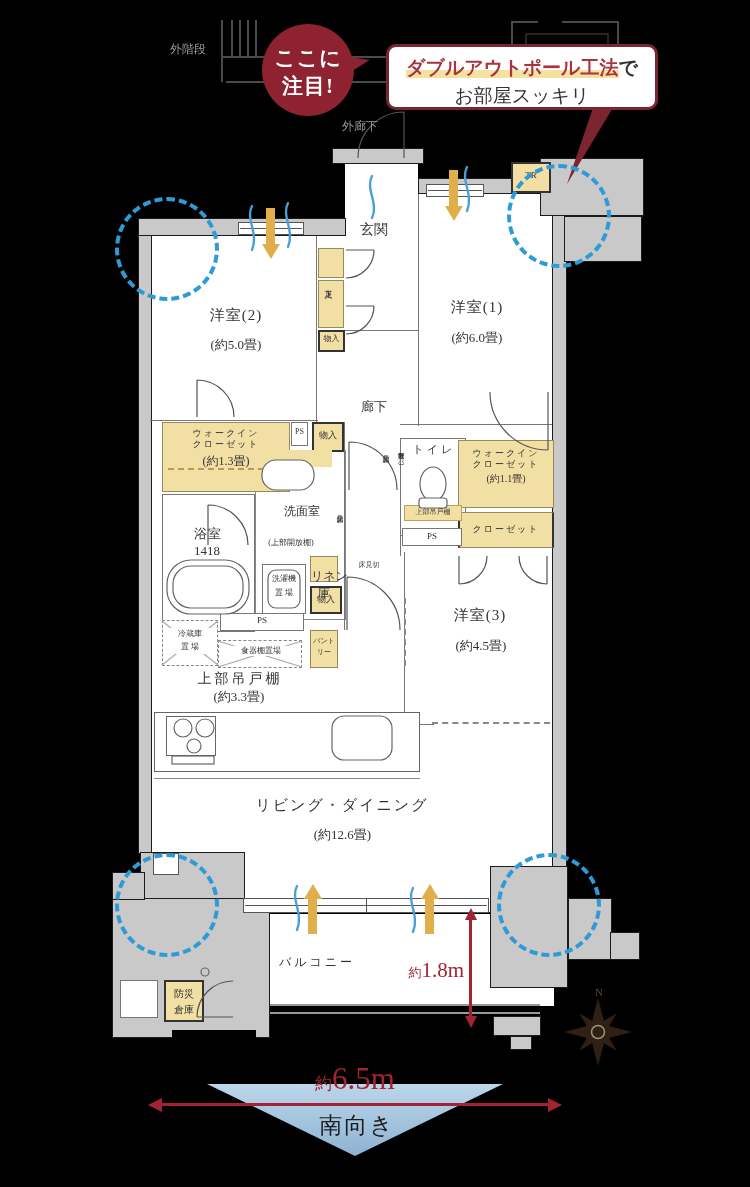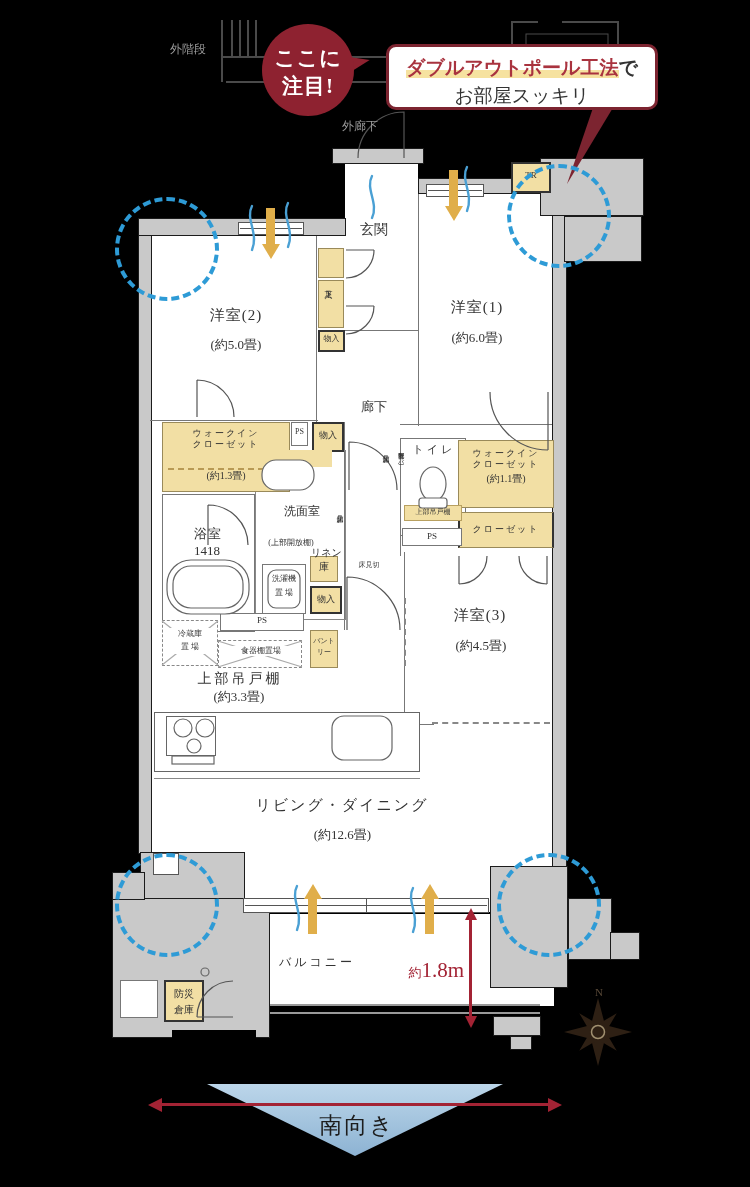--- a/index.html
+++ b/index.html
@@ -185,21 +185,21 @@
   <div class="abs lbl" style="left:352px;top:222px;width:44px;font-size:14px;">玄関</div>
   <div class="abs lbl" style="left:196px;top:306px;width:80px;font-size:15px;letter-spacing:1px;">洋室(2)</div>
   <div class="abs lbl" style="left:191px;top:337px;width:90px;font-size:13px;">(約5.0畳)</div>
   <div class="abs lbl" style="left:437px;top:298px;width:80px;font-size:15px;letter-spacing:1px;">洋室(1)</div>
   <div class="abs lbl" style="left:432px;top:330px;width:90px;font-size:13px;">(約6.0畳)</div>
   <div class="abs lbl" style="left:352px;top:399px;width:44px;font-size:13px;">廊下</div>
 
   <div class="abs lbl" style="left:166px;top:428px;width:120px;font-size:9px;letter-spacing:2px;">
     <div>ウォークイン</div>
     <div>クローゼット</div>
-    <div style="font-size:10px;margin-top:20px;letter-spacing:0;">(約1.3畳)</div>
+    <div style="font-size:12px;margin-top:4px;letter-spacing:0;">(約1.3畳)</div>
   </div>
   <div class="abs lbl" style="left:291px;top:427px;width:17px;font-size:8px;">PS</div>
   <div class="abs lbl" style="left:312px;top:430px;width:32px;font-size:9px;">物入</div>
 
   <div class="abs lbl" style="left:405px;top:443px;width:58px;font-size:11px;letter-spacing:3px;">トイレ</div>
   <div class="abs lbl vt" style="left:381px;top:450px;font-size:7px;">床見切</div>
   <div class="abs lbl vt" style="left:397px;top:448px;font-size:6px;">下部配管カバー</div>
 
   <div class="abs lbl" style="left:462px;top:448px;width:88px;font-size:9px;letter-spacing:2px;">
     <div>ウォークイン</div>
@@ -211,21 +211,21 @@
   <div class="abs lbl" style="left:402px;top:531px;width:60px;font-size:9px;">PS</div>
 
   <div class="abs lbl" style="left:272px;top:504px;width:60px;font-size:12px;">洗面室</div>
   <div class="abs lbl vt" style="left:335px;top:510px;font-size:7px;">床見切</div>
   <div class="abs lbl" style="left:256px;top:538px;width:70px;font-size:8px;">(上部開放棚)</div>
   <div class="abs lbl" style="left:352px;top:561px;width:34px;font-size:7px;">床見切</div>
 
   <div class="abs lbl" style="left:180px;top:526px;width:56px;font-size:13px;letter-spacing:1px;">浴室</div>
   <div class="abs lbl" style="left:182px;top:543px;width:50px;font-size:13px;">1418</div>
 
-  <div class="abs lbl" style="left:311px;top:546px;width:26px;font-size:10px;line-height:1.4;font-family:Liberation Serif, serif;">
+  <div class="abs lbl" style="left:311px;top:568px;width:26px;font-size:12px;line-height:1.4;font-family:Liberation Serif, serif;">
     <div>リネン</div>
     <div>庫</div>
   </div>
   <div class="abs lbl" style="left:310px;top:594px;width:32px;font-size:9px;">物入</div>
   <div class="abs lbl" style="left:264px;top:572px;width:40px;font-size:8px;line-height:1.7;">
     <div>洗濯機</div>
     <div>置 場</div>
   </div>
   <div class="abs lbl" style="left:220px;top:615px;width:84px;font-size:9px;">PS</div>
   <div class="abs lbl" style="left:166px;top:628px;width:48px;font-size:8px;line-height:1.6;background:#fff;">
@@ -271,20 +271,23 @@
   <div class="abs tri" style="left:420.5px;top:884px;border-left:9px solid transparent;border-right:9px solid transparent;border-bottom:15px solid #e0ae4a;"></div>
 
   <div class="abs redline" style="left:469px;top:914px;width:3px;height:110px;"></div>
   <div class="abs tri" style="left:464.5px;top:908px;border-left:6px solid transparent;border-right:6px solid transparent;border-bottom:12px solid #a32334;"></div>
   <div class="abs tri" style="left:464.5px;top:1016px;border-left:6px solid transparent;border-right:6px solid transparent;border-top:12px solid #a32334;"></div>
   <div class="abs lbl redtext" style="left:396px;top:958px;width:68px;text-align:right;">
     <span style="font-size:13px;">約</span><span style="font-size:21px;">1.8m</span>
   </div>
 
   <div class="abs striangle" style="left:207px;top:1084px;width:296px;height:72px;"></div>
+  <div class="abs lbl redtext" style="left:280px;top:1060px;width:150px;">
+    <span style="font-size:17px;">約</span><span style="font-size:31px;">6.5m</span>
+  </div>
   <div class="abs redline" style="left:160px;top:1103px;width:390px;height:3px;"></div>
   <div class="abs tri" style="left:148px;top:1097.5px;border-top:7px solid transparent;border-bottom:7px solid transparent;border-right:14px solid #a32334;"></div>
   <div class="abs tri" style="left:548px;top:1097.5px;border-top:7px solid transparent;border-bottom:7px solid transparent;border-left:14px solid #a32334;"></div>
   <div class="abs lbl" style="left:312px;top:1112px;width:90px;font-size:23px;color:#1d1d1d;letter-spacing:2px;">南向き</div>
 
   <div class="abs lbl" style="left:589px;top:986px;width:20px;font-size:11px;color:#5a4a38;">N</div>
 
   <div class="abs tri" style="left:340px;top:52px;border-top:11px solid transparent;border-bottom:11px solid transparent;border-left:30px solid #8e2230;transform:rotate(-12deg);"></div>
   <div class="abs badge" style="left:262px;top:24px;width:92px;height:92px;">
     <div style="font-size:21px;font-weight:bold;margin-top:20px;letter-spacing:1px;">ここに</div>

